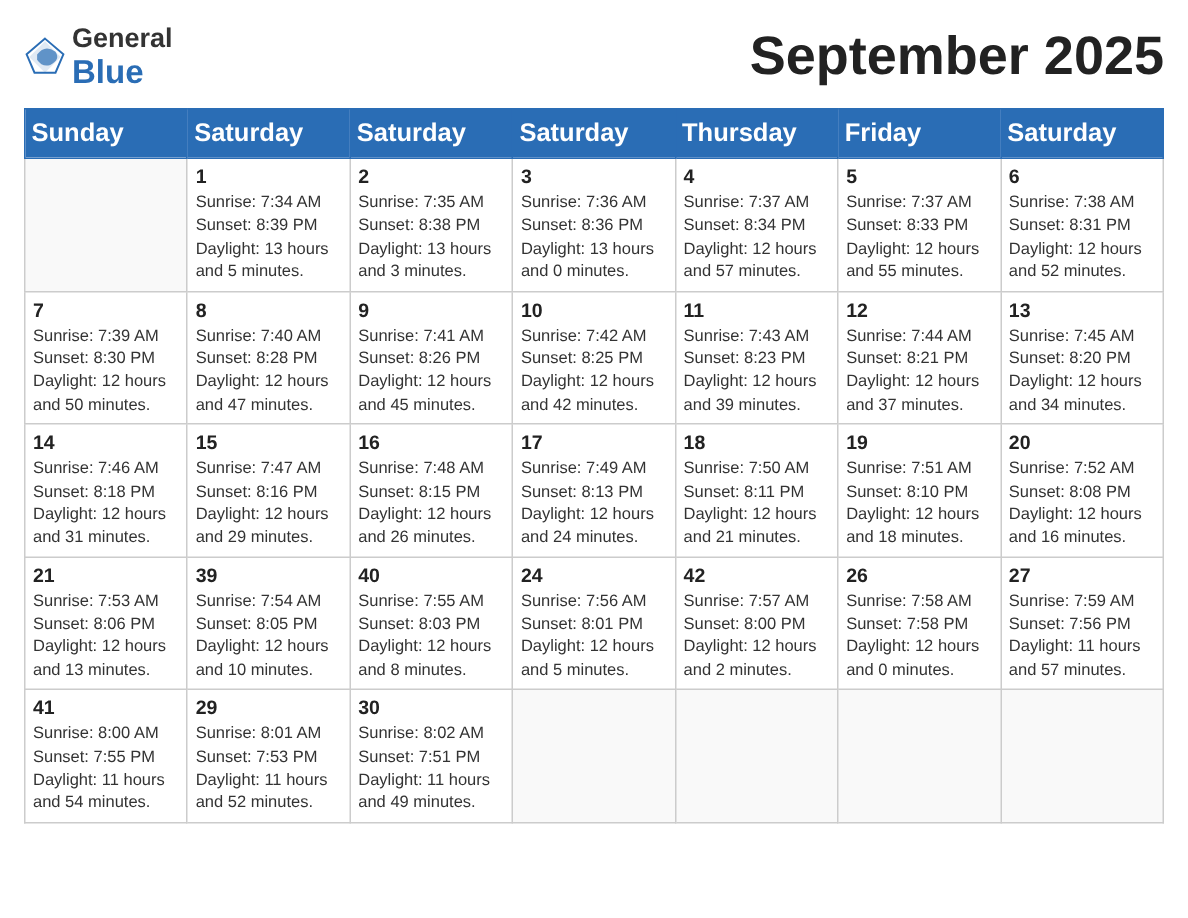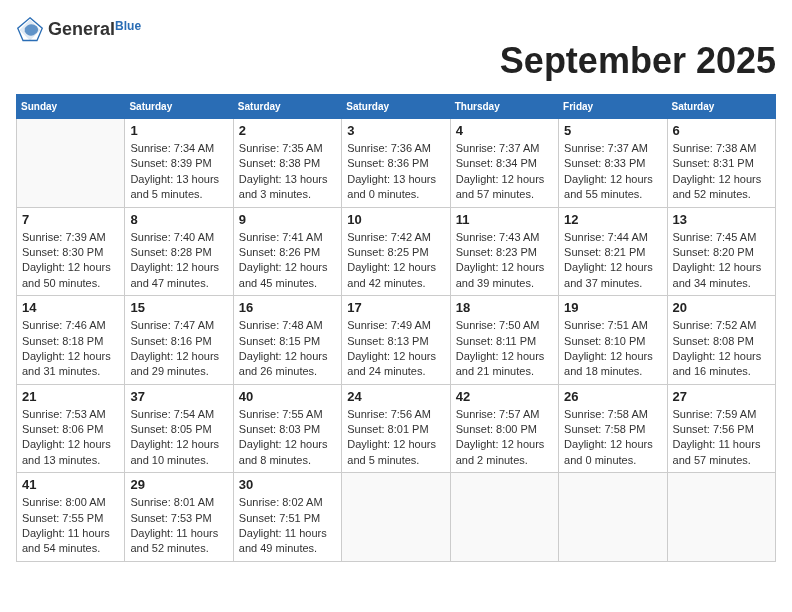--- a/index.html
+++ b/index.html
@@ -16,59 +16,58 @@
       align-items: flex-start;
       margin-bottom: 12px;
     }
     .logo {
       display: flex;
       align-items: center;
       gap: 4px;
     }
     .logo-text {
       display: flex;
-      flex-direction: row;
+      flex-direction: column;
       line-height: 1.1;
     }
     .logo-general {
       font-size: 18px;
       font-weight: bold;
       color: #333;
     }
     .logo-blue {
-      font-size: 12px;
+      font-size: 22px;
       font-weight: bold;
       color: #2a6db5;
     }
     .logo-icon {
       width: 28px;
       height: 28px;
     }
     .title-block {
       text-align: center;
-      margin-top: 24px;
     }
     .month-title {
       font-size: 36px;
       font-weight: bold;
       color: #222;
     }
     .location {
       font-size: 16px;
       color: #555;
     }
     .calendar {
       width: 100%;
       border-collapse: collapse;
     }
     .calendar th {
       background: #2a6db5;
       color: #fff;
       padding: 6px 4px;
-      font-size: 10px;
+      font-size: 17px;
       font-weight: bold;
       text-align: left;
       border: 1px solid #2a6db5;
     }
     .calendar td {
       border: 1px solid #ccc;
       vertical-align: top;
       padding: 4px 5px;
       width: calc(100% / 7);
       min-height: 80px;
@@ -214,21 +213,21 @@
           <span class="day-num">20</span>
           <div class="day-detail">Sunrise: 7:52 AM<br>Sunset: 8:08 PM<br>Daylight: 12 hours and 16 minutes.</div>
         </td>
       </tr>
       <tr class="week-row">
         <td>
           <span class="day-num">21</span>
           <div class="day-detail">Sunrise: 7:53 AM<br>Sunset: 8:06 PM<br>Daylight: 12 hours and 13 minutes.</div>
         </td>
         <td>
-          <span class="day-num">37</span>
+          <span class="day-num">39</span>
           <div class="day-detail">Sunrise: 7:54 AM<br>Sunset: 8:05 PM<br>Daylight: 12 hours and 10 minutes.</div>
         </td>
         <td>
           <span class="day-num">40</span>
           <div class="day-detail">Sunrise: 7:55 AM<br>Sunset: 8:03 PM<br>Daylight: 12 hours and 8 minutes.</div>
         </td>
         <td>
           <span class="day-num">24</span>
           <div class="day-detail">Sunrise: 7:56 AM<br>Sunset: 8:01 PM<br>Daylight: 12 hours and 5 minutes.</div>
         </td>

